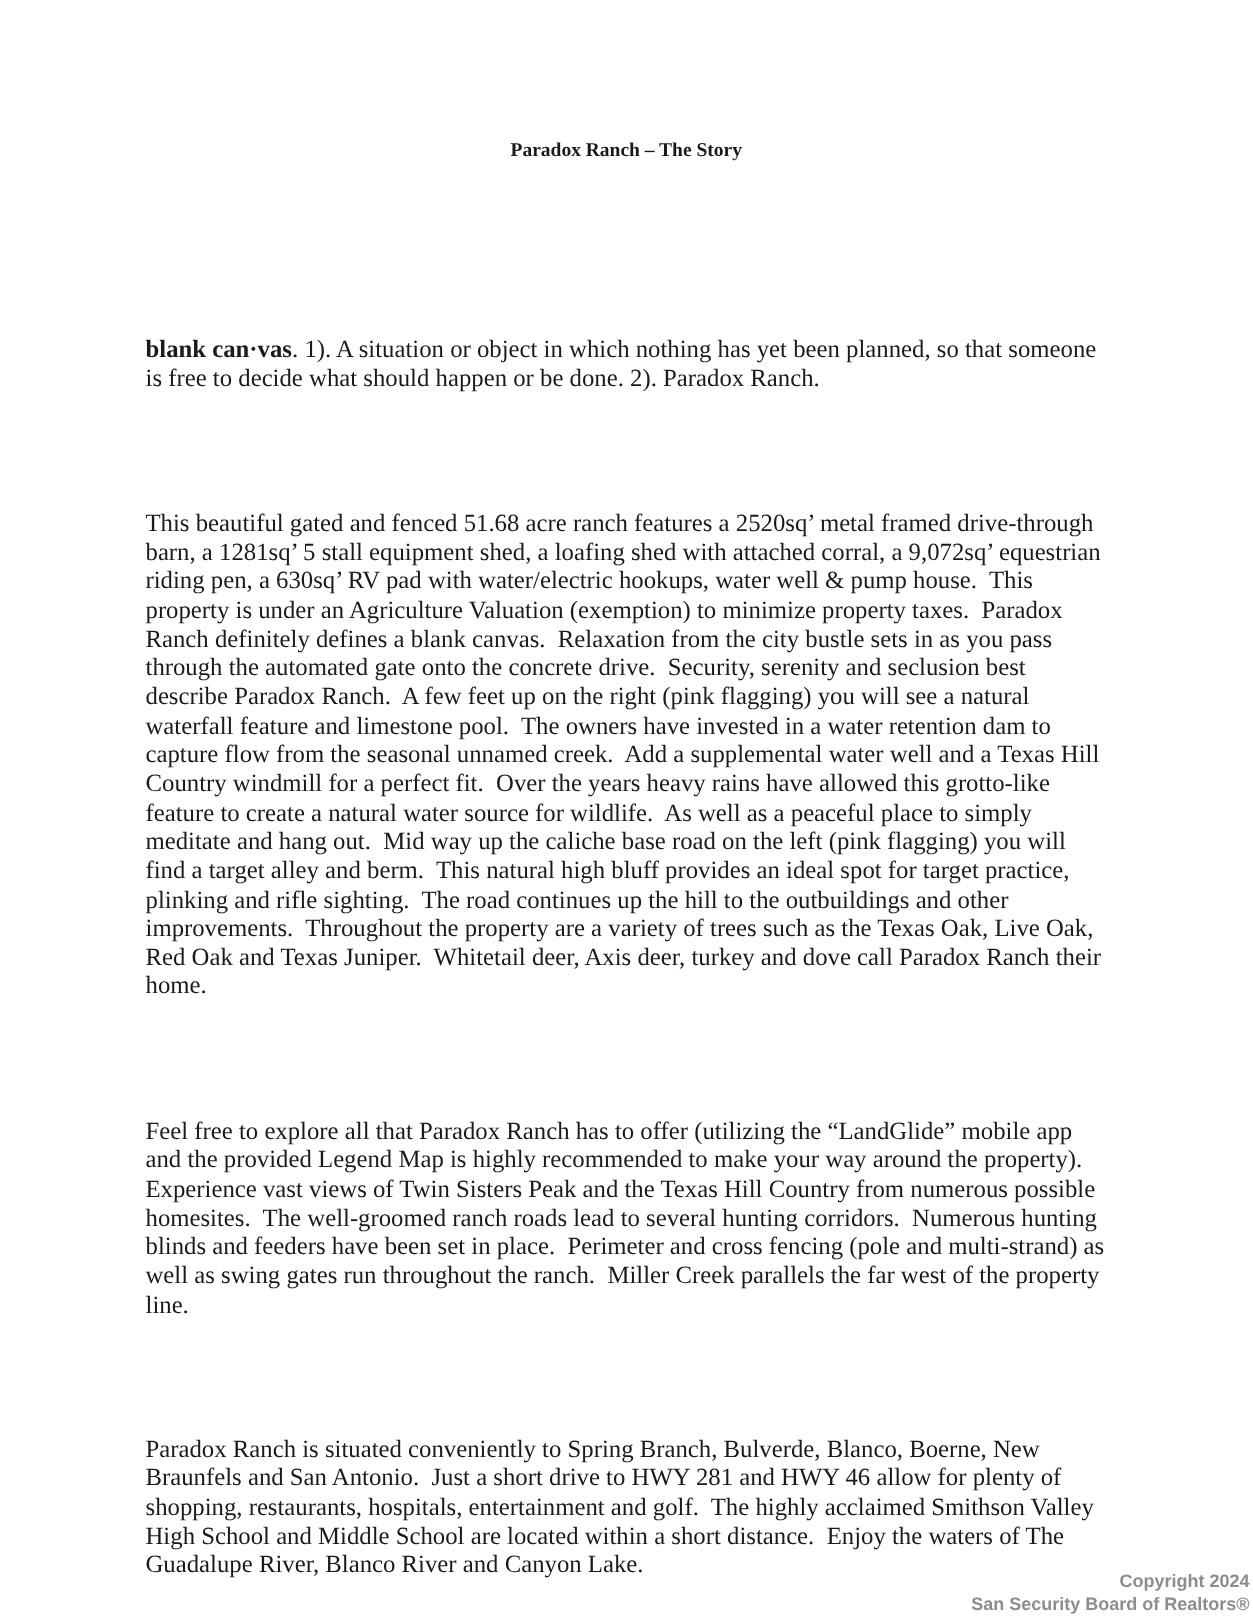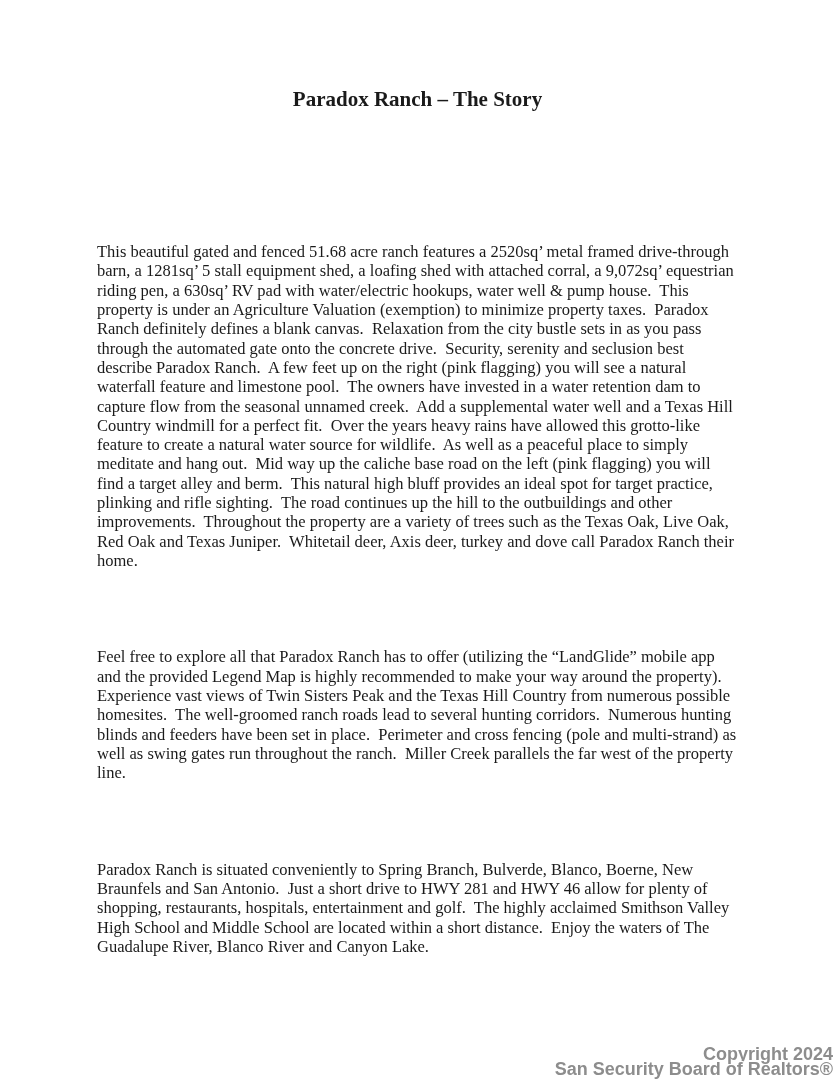--- a/index.html
+++ b/index.html
@@ -16,21 +16,21 @@
     font-family: "Liberation Serif", serif;
     color: #1a1a1a;
   }
   .doc-title {
     position: absolute;
     top: 90px;
     left: 0;
     width: 100%;
     margin: 0;
     text-align: center;
-    font-size: 21px;
+    font-size: 13px;
     font-weight: bold;
     line-height: 19.3px;
   }
   .content {
     position: absolute;
     top: 165px;
     left: 97px;
     width: 665px;
     font-size: 16.5px;
     line-height: 19.3px;
@@ -42,36 +42,38 @@
   .def-term {
     font-weight: bold;
   }
   .watermark {
     position: absolute;
     right: 2px;
     bottom: 4px;
     text-align: right;
     font-family: "Liberation Sans", sans-serif;
     font-weight: bold;
-    font-size: 18px;
+    font-size: 12px;
     line-height: 14.5px;
     color: #8d8d8d;
     text-shadow: -1px -1px 0 #ffffff, 1px -1px 0 #ffffff,
                  -1px 1px 0 #ffffff, 1px 1px 0 #ffffff;
   }
 </style>
 </head>
 <body>
 
 <div class="page">
 
   <h1 class="doc-title">Paradox Ranch – The Story</h1>
 
   <div class="content">
 
+    <p class="para"><span class="def-term">blank can·vas</span><span>. 1). A situation or object in which nothing has yet been planned, so that someone
+is free to decide what should happen or be done. 2). Paradox Ranch.</span></p>
 
     <p class="para">This beautiful gated and fenced 51.68 acre ranch features a 2520sq’ metal framed drive-through
 barn, a 1281sq’ 5 stall equipment shed, a loafing shed with attached corral, a 9,072sq’ equestrian
 riding pen, a 630sq’ RV pad with water/electric hookups, water well &amp; pump house.  This
 property is under an Agriculture Valuation (exemption) to minimize property taxes.  Paradox
 Ranch definitely defines a blank canvas.  Relaxation from the city bustle sets in as you pass
 through the automated gate onto the concrete drive.  Security, serenity and seclusion best
 describe Paradox Ranch.  A few feet up on the right (pink flagging) you will see a natural
 waterfall feature and limestone pool.  The owners have invested in a water retention dam to
 capture flow from the seasonal unnamed creek.  Add a supplemental water well and a Texas Hill

